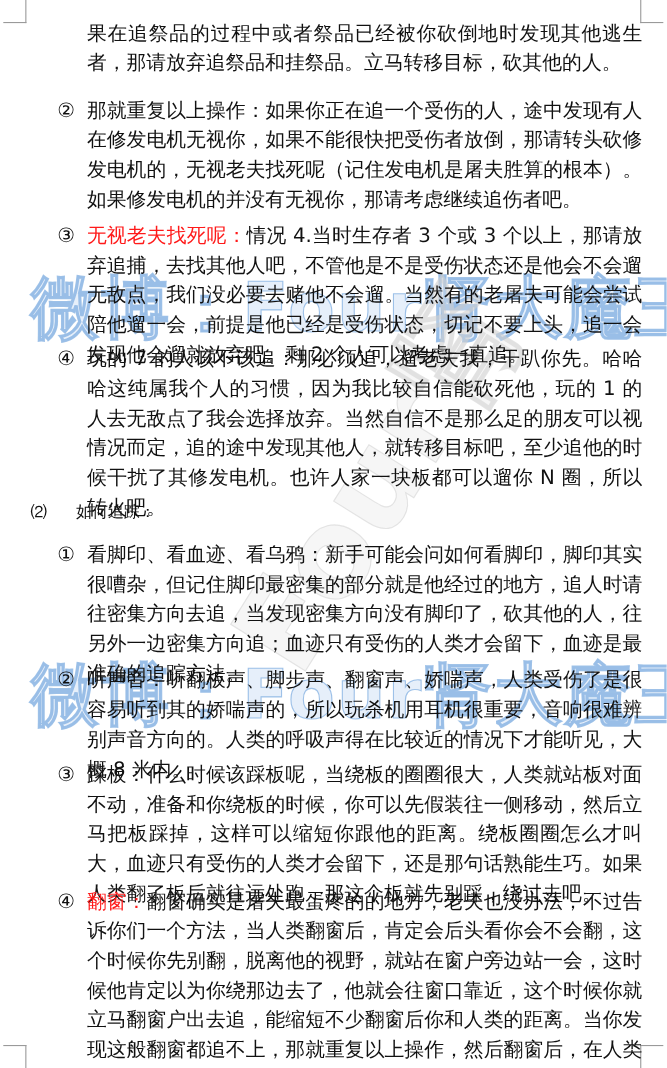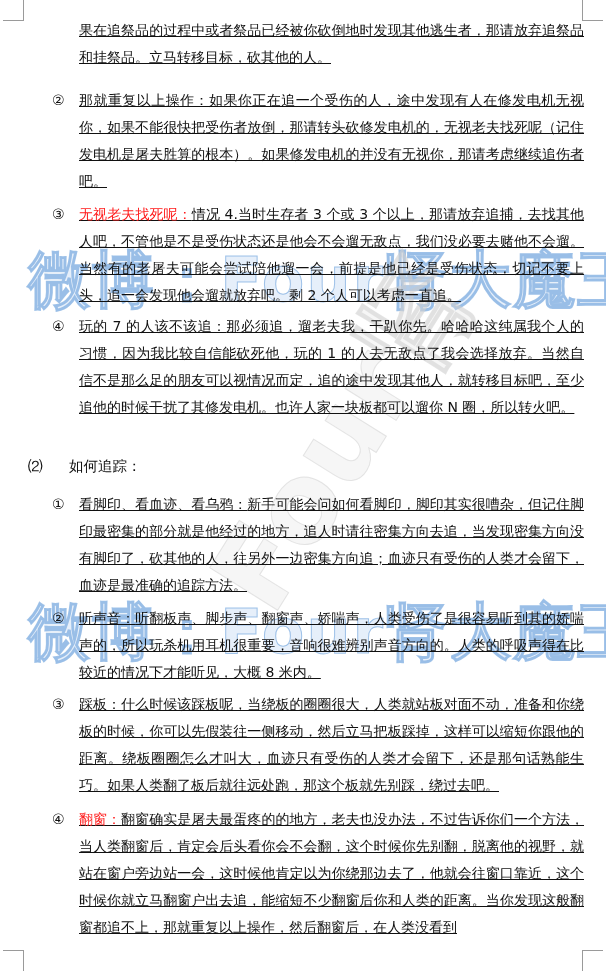--- a/index.html
+++ b/index.html
@@ -27,21 +27,21 @@
     font-size: 110px; font-weight: bold;
     color: rgba(230,230,230,0.35);
     -webkit-text-stroke: 1px rgba(200,200,200,0.45);
     transform: rotate(-58deg); transform-origin: center;
     white-space: nowrap; pointer-events: none; z-index: 0;
     font-family: "DejaVu Sans", sans-serif;
   }
 
   .content { position: absolute; left: 0; top: 0; width: 606px; z-index: 1; }
   .para {
-    position: absolute; font-size: 14px; line-height: 27px; text-decoration: underline;
+    position: absolute; font-size: 18px; line-height: 27px;
   }
   .para .num { position: absolute; left: 0; top: 0; width: 22px; }
   .para .body { margin-left: 27px; text-align: justify; }
   .red { color: #ff1a1a; }
   .heading { position: absolute; font-size: 14.5px; line-height: 27px; }
 </style>
 </head>
 <body>
 
 <div class="crop tl"></div>

